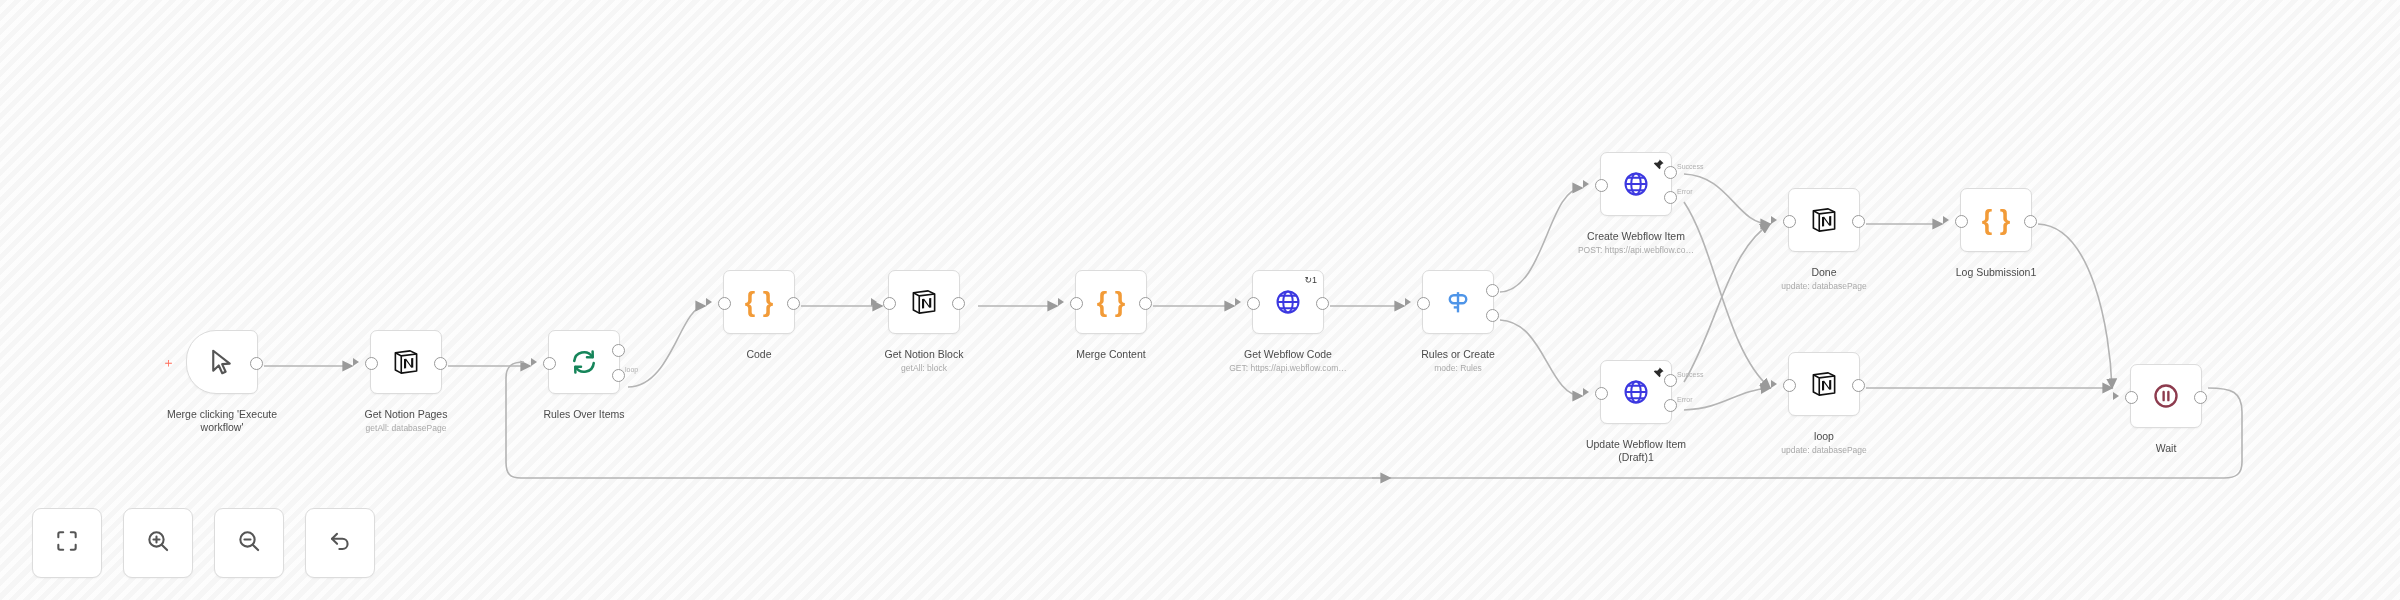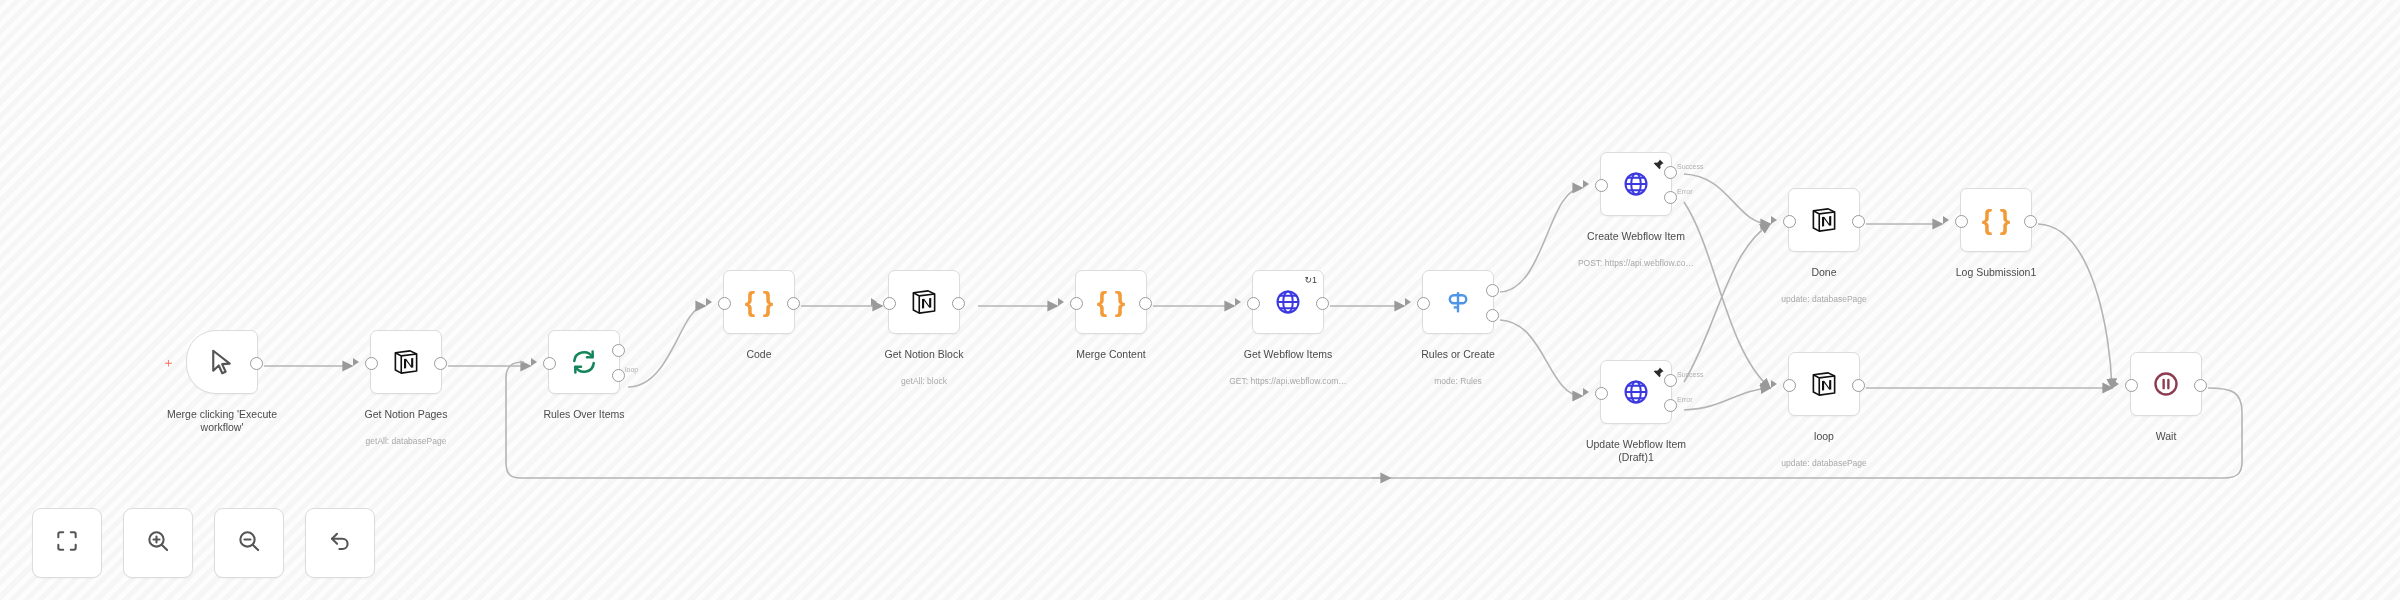--- a/index.html
+++ b/index.html
@@ -29,21 +29,21 @@
     display:flex;align-items:center;justify-content:center;
   }
   .node.trigger .box{border-radius:30px 7px 7px 30px;}
   .node .icn{display:flex;align-items:center;justify-content:center;line-height:1;}
 
   .caption{
     position:absolute;top:78px;left:50%;transform:translateX(-50%);
     width:220px;text-align:center;pointer-events:none;
   }
   .caption .title{font-size:10.5px;color:#4b4b4b;line-height:13px;white-space:pre-line;font-weight:400;}
-  .caption .sub{font-size:8.5px;color:#a9a9a9;line-height:12px;margin-top:14px;}
+  .caption .sub{font-size:8.5px;color:#a9a9a9;line-height:12px;margin-top:1px;}
 
   
   .port{
     position:absolute;width:11px;height:11px;border-radius:50%;
     background:#fff;border:1.6px solid #9a9a9a;top:50%;margin-top:-5.5px;
   }
   .port.in{left:-6px;}
   .port.out{right:-6px;}
   .port.o1{top:30%;}
   .port.o2{top:70%;}
@@ -230,21 +230,21 @@
           <circle cx="12" cy="12" r="9"></circle>
           <ellipse cx="12" cy="12" rx="4.1" ry="9"></ellipse>
           <path d="M3 12 H21 M4.6 6.6 H19.4 M4.6 17.4 H19.4"></path>
         </svg>
       </span>
       <span class="inarrow"></span>
       <span class="port in"></span>
       <span class="port out"></span>
     </div>
     <div class="caption">
-      <div class="title">Get Webflow Items</div>
+      <div class="title">Get Webflow Code</div>
       <div class="sub">GET: https://api.webflow.com…</div>
     </div>
   </div>
 
   <div class="node" style="left:1422px;top:270px">
     <div class="box">
       <span class="icn">
         <svg width="30" height="30" viewBox="0 0 24 24" fill="none" stroke="#4f95e8" stroke-width="1.9" stroke-linejoin="round">
           <rect x="5.4" y="6.6" width="13.2" height="6.4" rx="3.2"></rect>
           <path d="M12 4.1 L12 20.3"></path>
@@ -363,21 +363,21 @@
       <span class="inarrow"></span>
       <span class="port in"></span>
       <span class="port out"></span>
     </div>
     <div class="caption">
       <div class="title">loop</div>
       <div class="sub">update: databasePage</div>
     </div>
   </div>
 
-  <div class="node" style="left:2130px;top:352px">
+  <div class="node" style="left:2130px;top:364px">
     <div class="box">
       <span class="icn">
         <svg width="30" height="30" viewBox="0 0 24 24" fill="none" stroke="#8d3b4e" stroke-width="1.9">
           <circle cx="12" cy="12" r="8.4"></circle>
           <path d="M10.1 8.7 V15.3 M13.9 8.7 V15.3" stroke-linecap="round"></path>
         </svg>
       </span>
       <span class="inarrow"></span>
       <span class="port in"></span>
       <span class="port out"></span>

